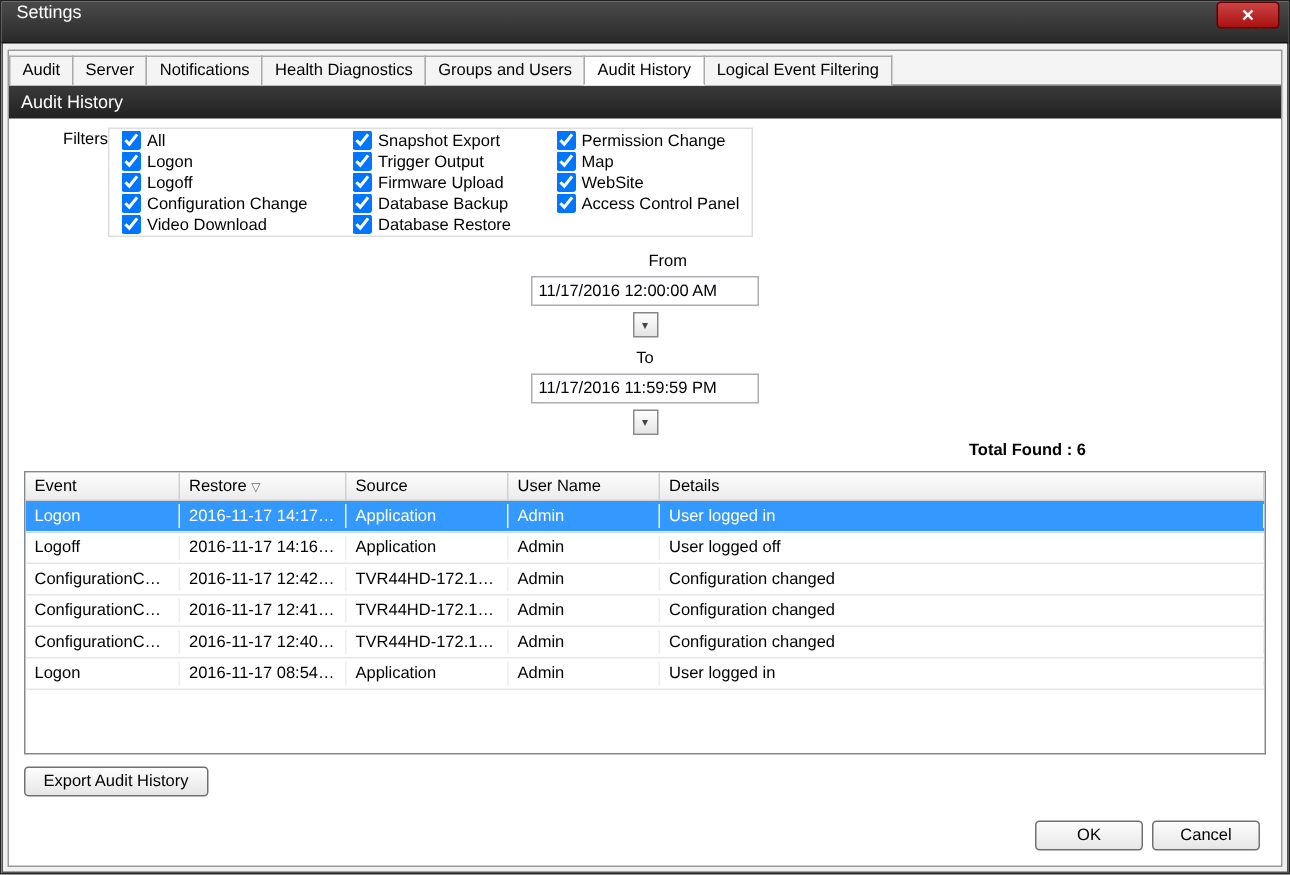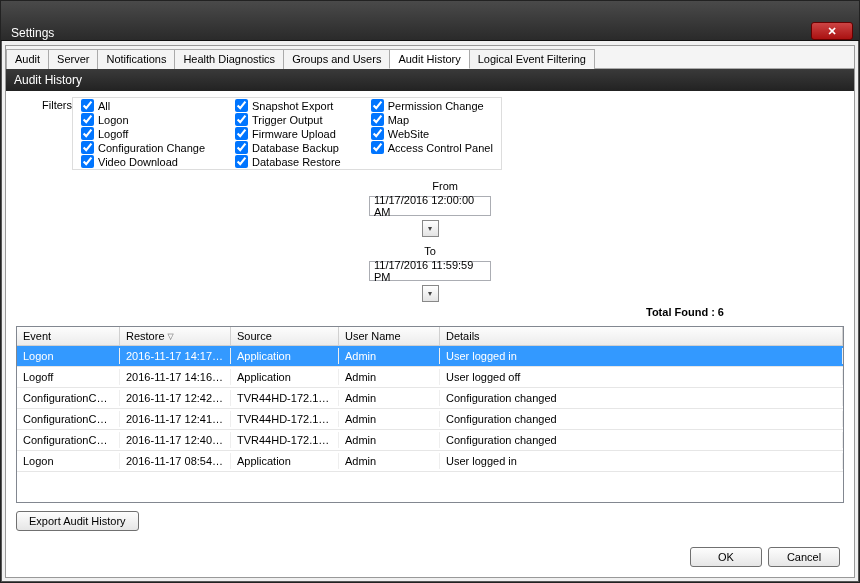--- a/index.html
+++ b/index.html
@@ -14,24 +14,24 @@
 .window {
   width: 860px;
   height: 583px;
   background: #f0f0f0;
   border: 1px solid #222;
   box-shadow: 0 0 0 1px #555 inset;
   display: flex;
   flex-direction: column;
 }
 .titlebar {
-  height: 40px;
+  height: 28px;
   background: linear-gradient(#4a4a4a, #2a2a2a);
   display: flex;
-  align-items: flex-end;
+  align-items: flex-start;
   justify-content: space-between;
   padding: 0 6px;
   color: #fff;
   border-bottom: 1px solid #111;
 }
 .titlebar .title { padding-left: 4px; font-size: 12px; }
 .winbtns { display: flex; gap: 0; }
 .winbtn {
   width: 42px; height: 18px;
   background: linear-gradient(#c44, #a11);
@@ -111,21 +111,21 @@
   margin: 4px 0 8px 0;
   gap: 4px;
   flex-direction: column;
 }
 .date-label { width: 56px; text-align: right; }
 .date-input {
   border: 1px solid #abadb3;
   height: 20px;
   padding: 2px 4px;
   background: #fff;
-  width: 122px;
+  width: 152px;
   display: flex; align-items: center; justify-content: space-between;
 }
 .dd-btn {
   width: 17px; height: 17px;
   border: 1px solid #888;
   background: linear-gradient(#fff,#e4e4e4);
   display: flex; align-items: center; justify-content: center;
   font-size: 8px; color: #444;
 }
 .total-found { margin-left: auto; margin-right: 120px; font-weight: bold; }

